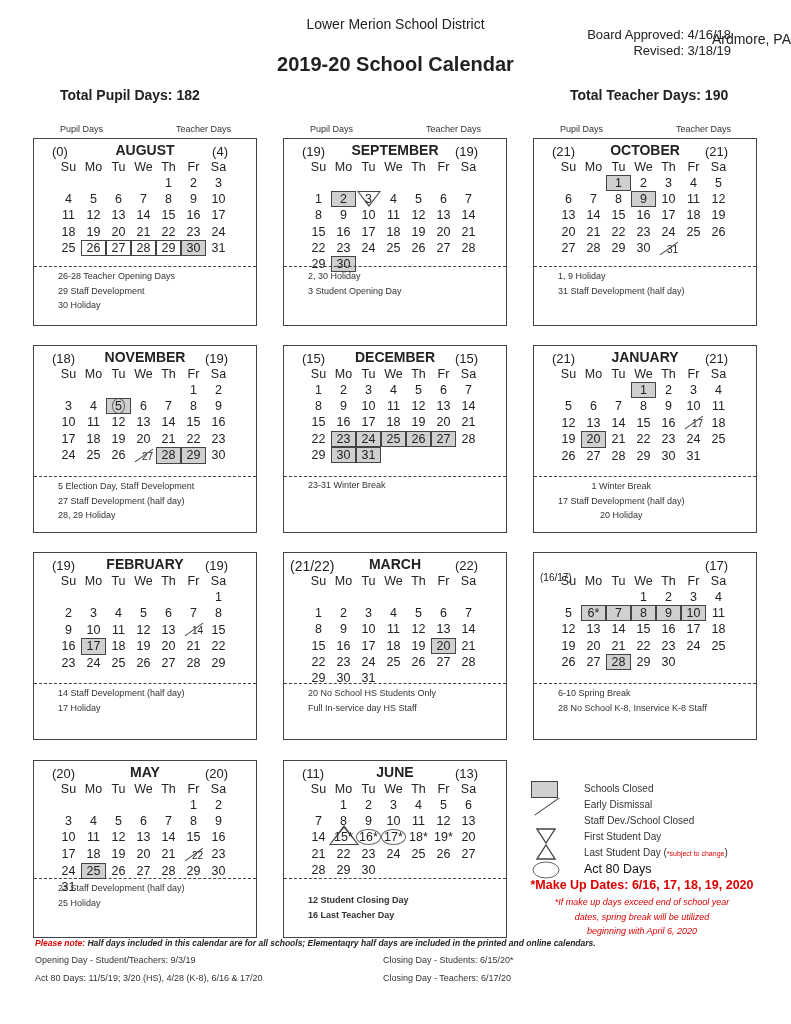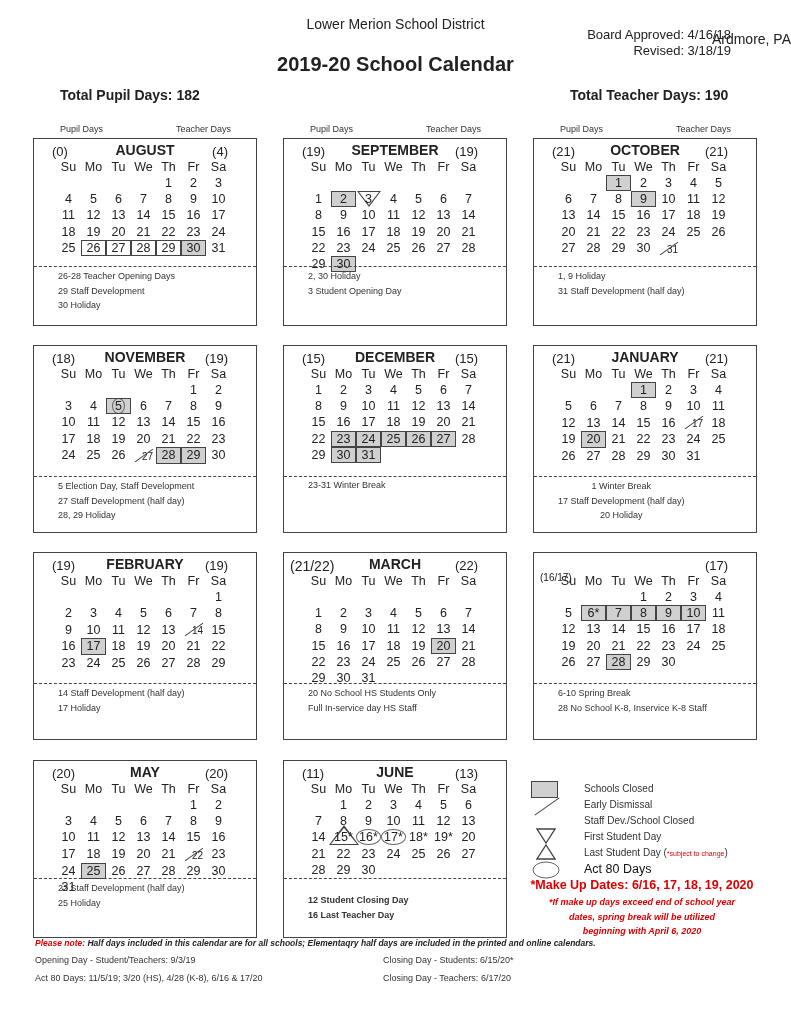--- a/index.html
+++ b/index.html
@@ -34,21 +34,21 @@
   td.tri-down span,td.tri-up span{position:relative;z-index:2;}
   td.tri-up::before{content:"";position:absolute;left:-2px;top:-4px;border-left:15px solid transparent;border-right:15px solid transparent;border-bottom:20px solid #444;}
   td.tri-up::after{content:"";position:absolute;left:0px;top:-1px;border-left:13px solid transparent;border-right:13px solid transparent;border-bottom:16px solid #fff;}
   .dash{position:absolute;left:0;right:0;border-top:1.5px dashed #444;}
   .notes{position:absolute;left:24px;font-size:9px;line-height:14.5px;color:#333;}
 
   .legend{position:absolute;left:528px;top:778px;width:260px;}
   .leg-row{position:absolute;left:56px;font-size:10px;color:#333;}
   .leg-icon{position:absolute;}
   #makeup{position:absolute;left:527px;top:878px;width:230px;text-align:center;color:#d00;font-weight:bold;font-size:12.5px;}
-  #makeup-note{position:absolute;left:527px;top:895px;width:230px;text-align:center;color:#d00;font-weight:bold;font-style:italic;font-size:9px;line-height:14.5px;}
+  #makeup-note{position:absolute;left:527px;top:895px;width:230px;text-align:center;color:#d00;font-weight:normal;font-style:italic;font-size:9px;line-height:14.5px;}
   #please{position:absolute;left:35px;top:938px;font-size:8.5px;font-style:italic;font-weight:bold;}
   #please .red{color:#d00;}
   .foot{position:absolute;font-size:9px;color:#333;}
 </style>
 </head>
 <body>
 
 <div class="abs hdr-center" id="district">Lower Merion School District</div>
 <div class="abs hdr-center" id="city">Ardmore, PA</div>
 <div class="abs hdr-center" id="title">2019-20 School Calendar</div>

